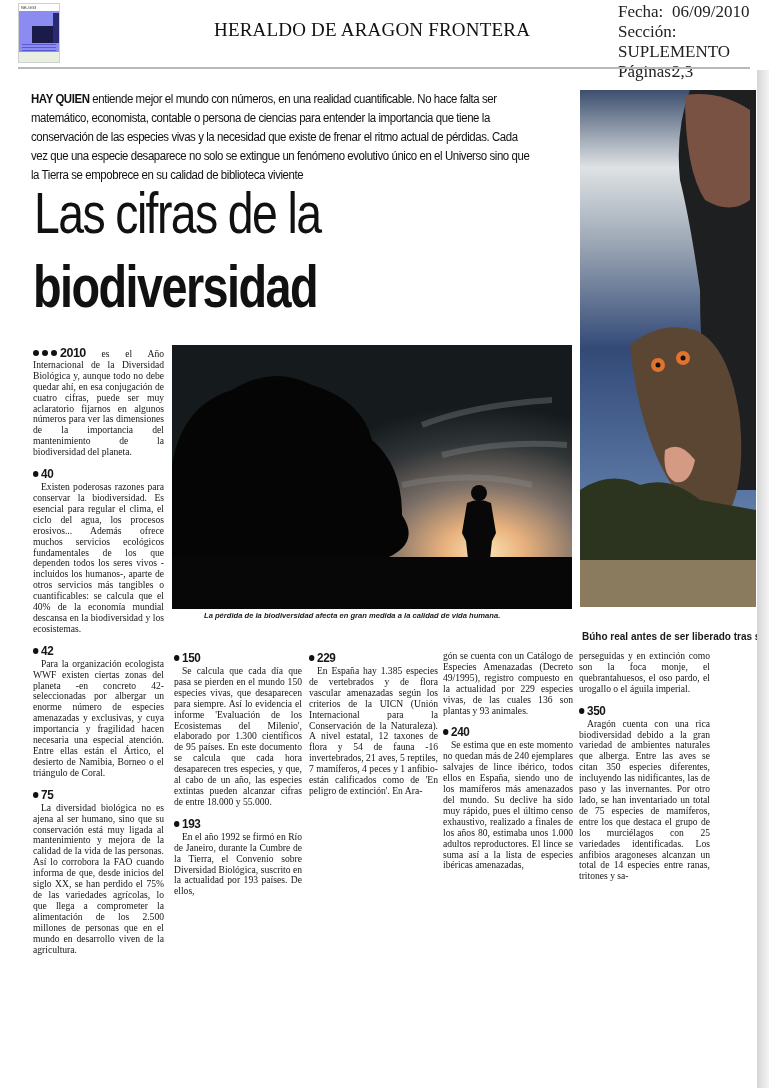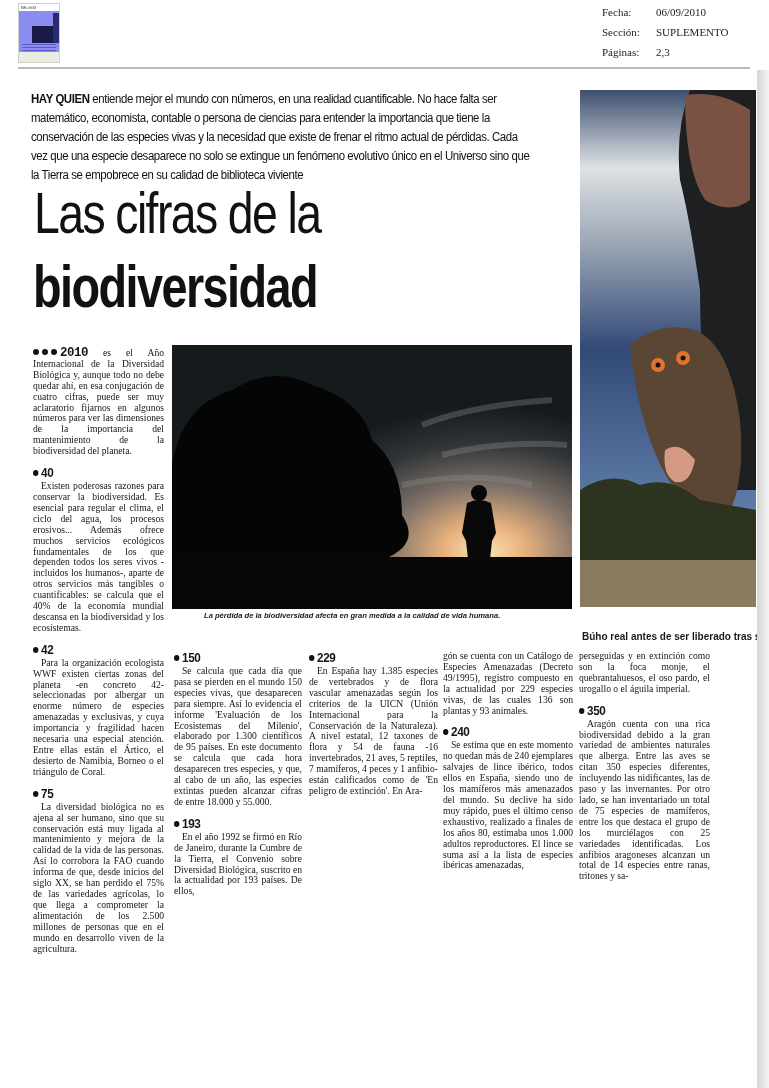--- a/index.html
+++ b/index.html
@@ -13,37 +13,37 @@
   .thumb .t-photo { position: absolute; left: 13px; top: 22px; width: 24px; height: 17px; background: #1b1b4a; }
   .thumb .t-photo2 { position: absolute; left: 34px; top: 9px; width: 8px; height: 30px; background: #2a2a70; }
   .thumb .t-bottom { position: absolute; left: 0; bottom: 0; width: 100%; height: 10px; background: #e9efe0; }
   .thumb .t-lines { position: absolute; left: 3px; top: 40px; width: 34px; height: 9px; background: repeating-linear-gradient(#5a5ad8 0 1px, transparent 1px 3px); }
 
   .meta-left { position: absolute; left: 73px; top: 2px; font-size: 13px; line-height: 20px; color: #222; }
   .meta-left .row { white-space: nowrap; }
   .meta-left .lbl { display: inline-block; width: 54px; }
   .meta-left .tarifa { font-family: "Liberation Sans", sans-serif; font-size: 12.5px; }
   .pub-name { position: absolute; left: 214px; top: 19px; font-size: 19px; letter-spacing: 0.2px; color: #111; white-space: nowrap; }
-  .meta-right { position: absolute; left: 602px; top: 2px; font-size: 11px; line-height: 20px; color: #222; }
+  .meta-right { position: absolute; left: 618px; top: 2px; font-size: 17px; line-height: 20px; color: #222; }
   .meta-right .lbl { display: inline-block; width: 54px; }
   .header-rule { position: absolute; left: 18px; top: 67px; width: 732px; height: 2px; background: #b9b9b9; }
 
   
   .intro { position: absolute; left: 31px; top: 90px; width: 536px; font-family: "Liberation Sans", sans-serif; font-size: 12.3px; line-height: 19px; letter-spacing: -0.45px; transform: scaleX(0.93); transform-origin: left top; color: #111; }
   .intro b { font-weight: 700; }
 
   .headline-1 { position: absolute; left: 34px; top: 181px; font-family: "Liberation Sans", sans-serif; font-weight: 300; font-size: 58px; line-height: 64px; letter-spacing: -2px; color: #111; transform: scaleX(0.8); transform-origin: left top; white-space: nowrap; }
   .headline-2 { position: absolute; left: 33px; top: 254px; font-family: "Liberation Sans", sans-serif; font-weight: 700; font-size: 60px; line-height: 66px; letter-spacing: -2px; color: #111; transform: scaleX(0.78); transform-origin: left top; white-space: nowrap; }
 
   .col { position: absolute; font-size: 9.6px; line-height: 10.9px; text-align: justify; color: #151515; }
   .col p { text-indent: 8px; }
   .col .noindent { text-indent: 0; }
   .figure-title { font-family: "Liberation Sans", sans-serif; font-weight: 700; font-size: 13px; line-height: 14px; margin: 0 0 1px 0; letter-spacing: -0.5px; transform: scaleX(0.9); transform-origin: left top; }
   .bullet { display: inline-block; width: 6px; height: 6px; background: #111; border-radius: 50%; margin-right: 3px; vertical-align: 1px; }
-  .lead-num { font-family: Liberation Mono, monospace; font-weight: 700; font-size: 12.5px; letter-spacing: -0.5px; }
+  .lead-num { font-family: Liberation Sans, sans-serif; font-weight: 700; font-size: 12.5px; letter-spacing: -0.5px; }
   .block { margin-bottom: 9px; }
 
   .col-1 { left: 33px; top: 348px; width: 131px; }
   .col-2 { left: 174px; top: 651px; width: 128px; }
   .col-3 { left: 309px; top: 651px; width: 129px; }
   .col-4 { left: 443px; top: 651px; width: 130px; }
   .col-5 { left: 579px; top: 651px; width: 131px; }
 
   
   .photo-main { position: absolute; left: 172px; top: 345px; width: 400px; height: 264px; overflow: hidden; background: #0b0b0b; }
@@ -59,20 +59,21 @@
 <div class="clip-header">
   <div class="thumb">
     <div class="t-top">NE-GG3</div>
     <div class="t-photo"></div>
     <div class="t-photo2"></div>
     <div class="t-lines"></div>
     <div class="t-bottom"></div>
   </div>
 
 
+  <div class="pub-name">HERALDO DE ARAGON FRONTERA</div>
 
   <div class="meta-right">
     <div class="row">
       <span class="lbl">Fecha:</span><span>06/09/2010</span>
     </div>
     <div class="row">
       <span class="lbl">Sección:</span><span>SUPLEMENTO</span>
     </div>
     <div class="row">
       <span class="lbl">Páginas:</span><span>2,3</span>

